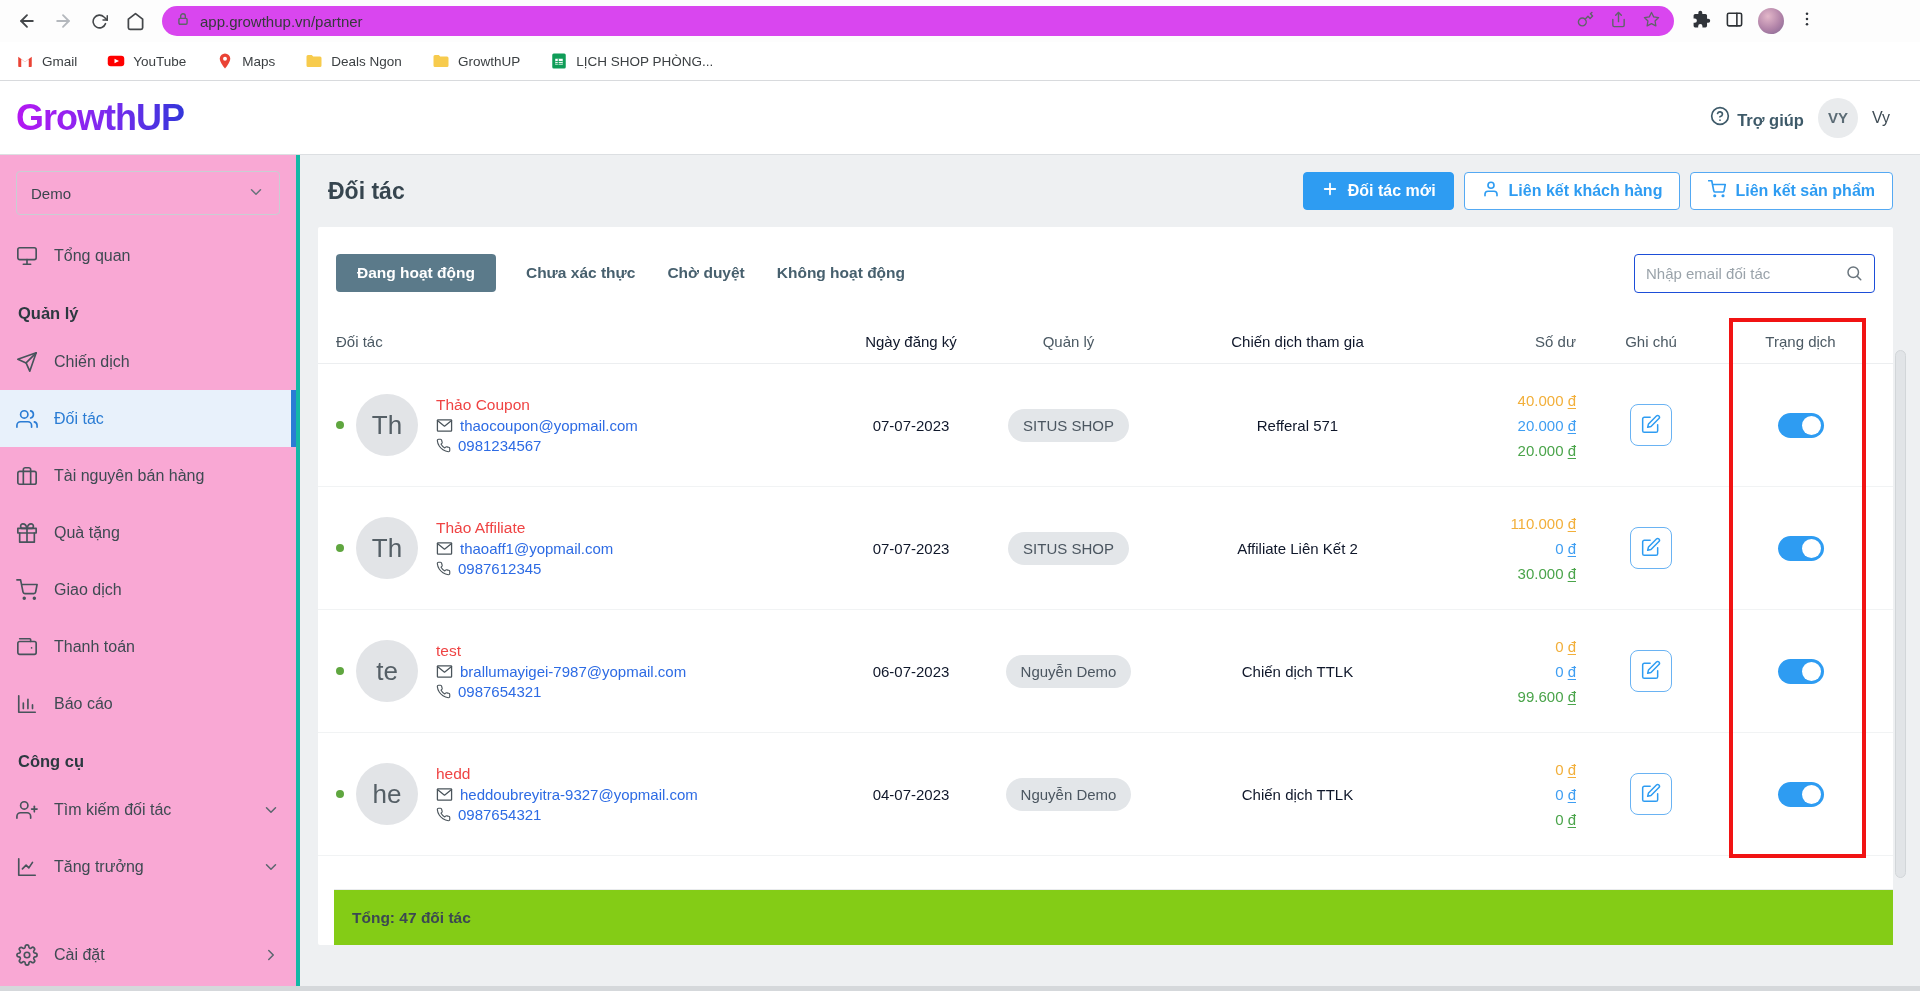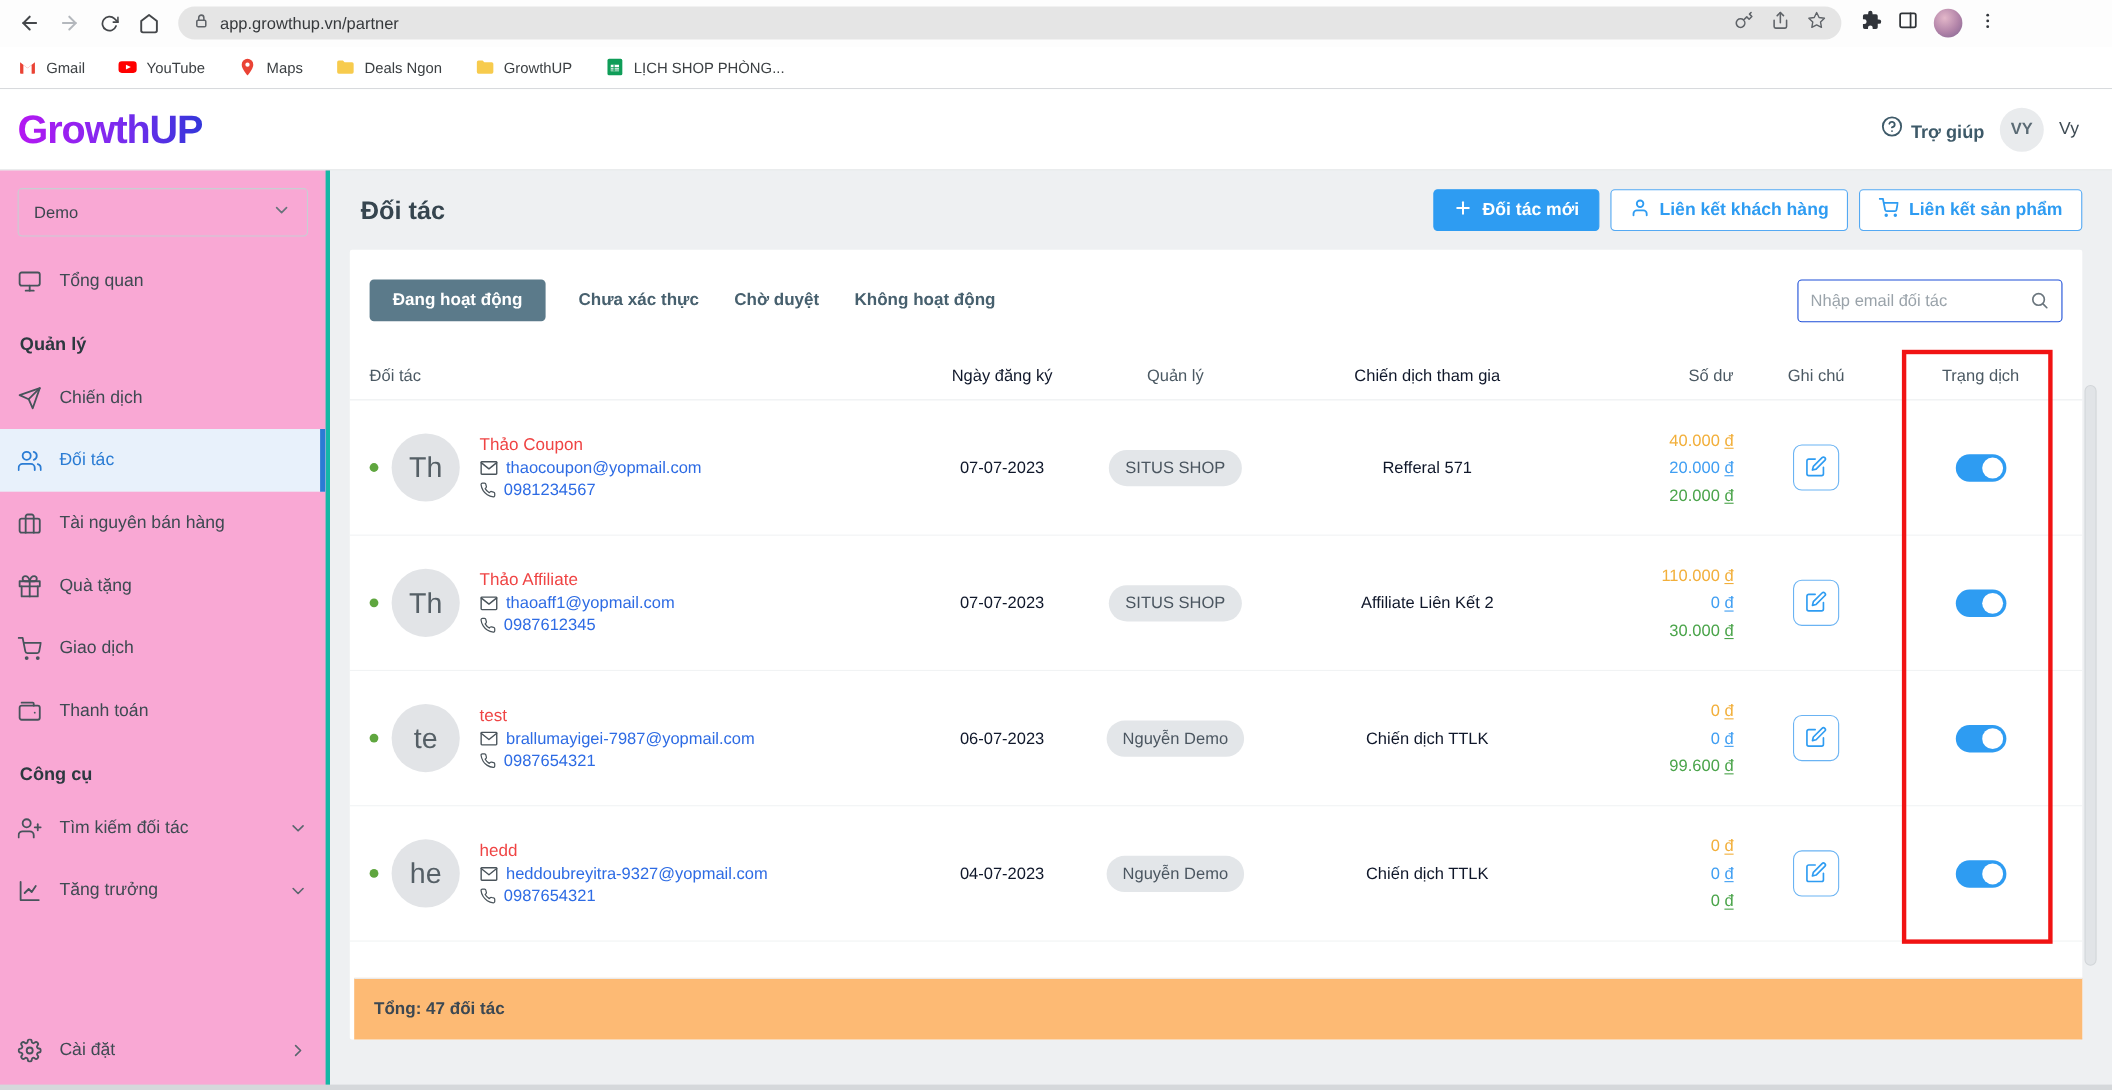--- a/index.html
+++ b/index.html
@@ -4,21 +4,21 @@
 <style>
   * { margin:0; padding:0; box-sizing:border-box; }
   html,body { background:#c9ccd0; }
   body { font-family:"Liberation Sans","DejaVu Sans",sans-serif; }
   .screen { position:relative; width:1920px; height:991px; background:#eef0f2; overflow:hidden; }
 
   
   .chrome { height:42px; background:#fdfdfd; display:flex; align-items:center; padding:0 12px; gap:6px; }
   .nav-ic { width:30px; height:30px; display:flex; align-items:center; justify-content:center; color:#44474a; border-radius:50%; flex:0 0 auto; }
   .nav-ic.disabled { color:#b4b8bd; }
-  .omnibox { width:1512px; height:30px; margin-left:6px; background:#e5e5e5; border-radius:15px; display:flex; align-items:center; padding:0 14px; gap:10px; }
+  .omnibox { width:1512px; height:30px; margin-left:6px; background:#d946ef; border-radius:15px; display:flex; align-items:center; padding:0 14px; gap:10px; }
   .omnibox .url { font-size:15px; color:#36393c; flex:1; }
   .omni-right { display:flex; align-items:center; gap:16px; color:#5f6368; }
   .chrome-right { display:flex; align-items:center; gap:14px; margin-left:12px; color:#2f3337; }
   .avatar-mini { width:26px; height:26px; border-radius:50%; background:radial-gradient(circle at 38% 32%, #e3b7c9, #b183a8 55%, #7e6390 100%); flex:0 0 auto; }
 
   
   .bookmarks { height:39px; background:#ffffff; border-bottom:1px solid #d8dadd; display:flex; align-items:center; padding:0 16px; gap:30px; }
   .bm { display:flex; align-items:center; gap:8px; font-size:13.5px; color:#3c4043; }
   .bm .fav { width:18px; height:18px; display:flex; }
 
@@ -85,21 +85,21 @@
   .p-line .icon { color:#4a545b; display:flex; }
   .c-date, .c-campaign { font-size:15px; color:#0f172a;text-align:center; }
   .badge { background:#e3e6e9; color:#4b5660; font-size:15px; padding:8px 15px; border-radius:17px; white-space:nowrap; }
   .bal-line { font-size:15px; line-height:25px; }
   .tone-amber { color:#f2af3a; } .tone-blue { color:#3f9ef2; } .tone-green { color:#4aa44a; }
   .cur { text-decoration:underline; text-underline-offset:2px; }
   .note-btn { width:42px; height:42px; border:1px solid #6ab3f3; border-radius:8px; background:#fff; color:#2e9cf2; display:flex; align-items:center; justify-content:center; cursor:pointer; }
   .toggle { width:46px; height:25px; border-radius:13px; background:#2e9cf2; position:relative; cursor:pointer; }
   .toggle .knob { position:absolute; top:3px; right:3px; width:19px; height:19px; border-radius:50%; background:#fff; }
 
-  .card-footer { position:absolute; left:4px; right:0; bottom:0; height:56px; background:#fdba74; border-top:1px solid #e9ebed; display:flex; align-items:center; padding:0 18px; font-size:15.5px; font-weight:600; color:#3c4852; }
+  .card-footer { position:absolute; left:16px; right:0; bottom:0; height:56px; background:#84cc16; border-top:1px solid #e9ebed; display:flex; align-items:center; padding:0 18px; font-size:15.5px; font-weight:600; color:#3c4852; }
 
   .red-rect { position:absolute; left:1729px; top:318px; width:137px; height:540px; border:4px solid #f11313; z-index:10; pointer-events:none; }
   .scroll-thumb { position:absolute; left:1895px; top:350px; width:11px; height:528px; background:#e1e4e7; border:1px solid #d2d6d9; border-radius:6px; z-index:5; }
   .bottom-strip { position:absolute; left:0; right:0; bottom:0; height:5px; background:#d5d8db; z-index:11; }
 </style>
 </head>
 <body>
 
 <div class="screen">
 
@@ -309,20 +309,31 @@
           </div>
           <div class="nav-item">
             <span class="icon">
               <svg width="22" height="22" viewBox="0 0 24 24" fill="none" stroke="currentColor" stroke-width="1.8" stroke-linecap="round" stroke-linejoin="round">
                 <rect x="2" y="6" width="20" height="14" rx="2"></rect>
                 <path d="M16 6V4a1 1 0 0 0-1-1H4"></path>
                 <path d="M17 13h.01"></path>
               </svg>
             </span>
             <span>Thanh toán</span>
+          </div>
+          <div class="nav-item">
+            <span class="icon">
+              <svg width="22" height="22" viewBox="0 0 24 24" fill="none" stroke="currentColor" stroke-width="1.8" stroke-linecap="round" stroke-linejoin="round">
+                <path d="M3 3v18h18"></path>
+                <line x1="8" y1="17" x2="8" y2="11"></line>
+                <line x1="13" y1="17" x2="13" y2="7"></line>
+                <line x1="18" y1="17" x2="18" y2="13"></line>
+              </svg>
+            </span>
+            <span>Báo cáo</span>
           </div>
           <div class="nav-section">Công cụ</div>
           <div class="nav-item">
             <span class="icon">
               <svg width="22" height="22" viewBox="0 0 24 24" fill="none" stroke="currentColor" stroke-width="1.8" stroke-linecap="round" stroke-linejoin="round">
                 <path d="M16 21v-2a4 4 0 0 0-4-4H5a4 4 0 0 0-4 4v2"></path>
                 <circle cx="9" cy="7" r="4"></circle>
                 <line x1="20" y1="8" x2="20" y2="14"></line>
                 <line x1="17" y1="11" x2="23" y2="11"></line>
               </svg>

